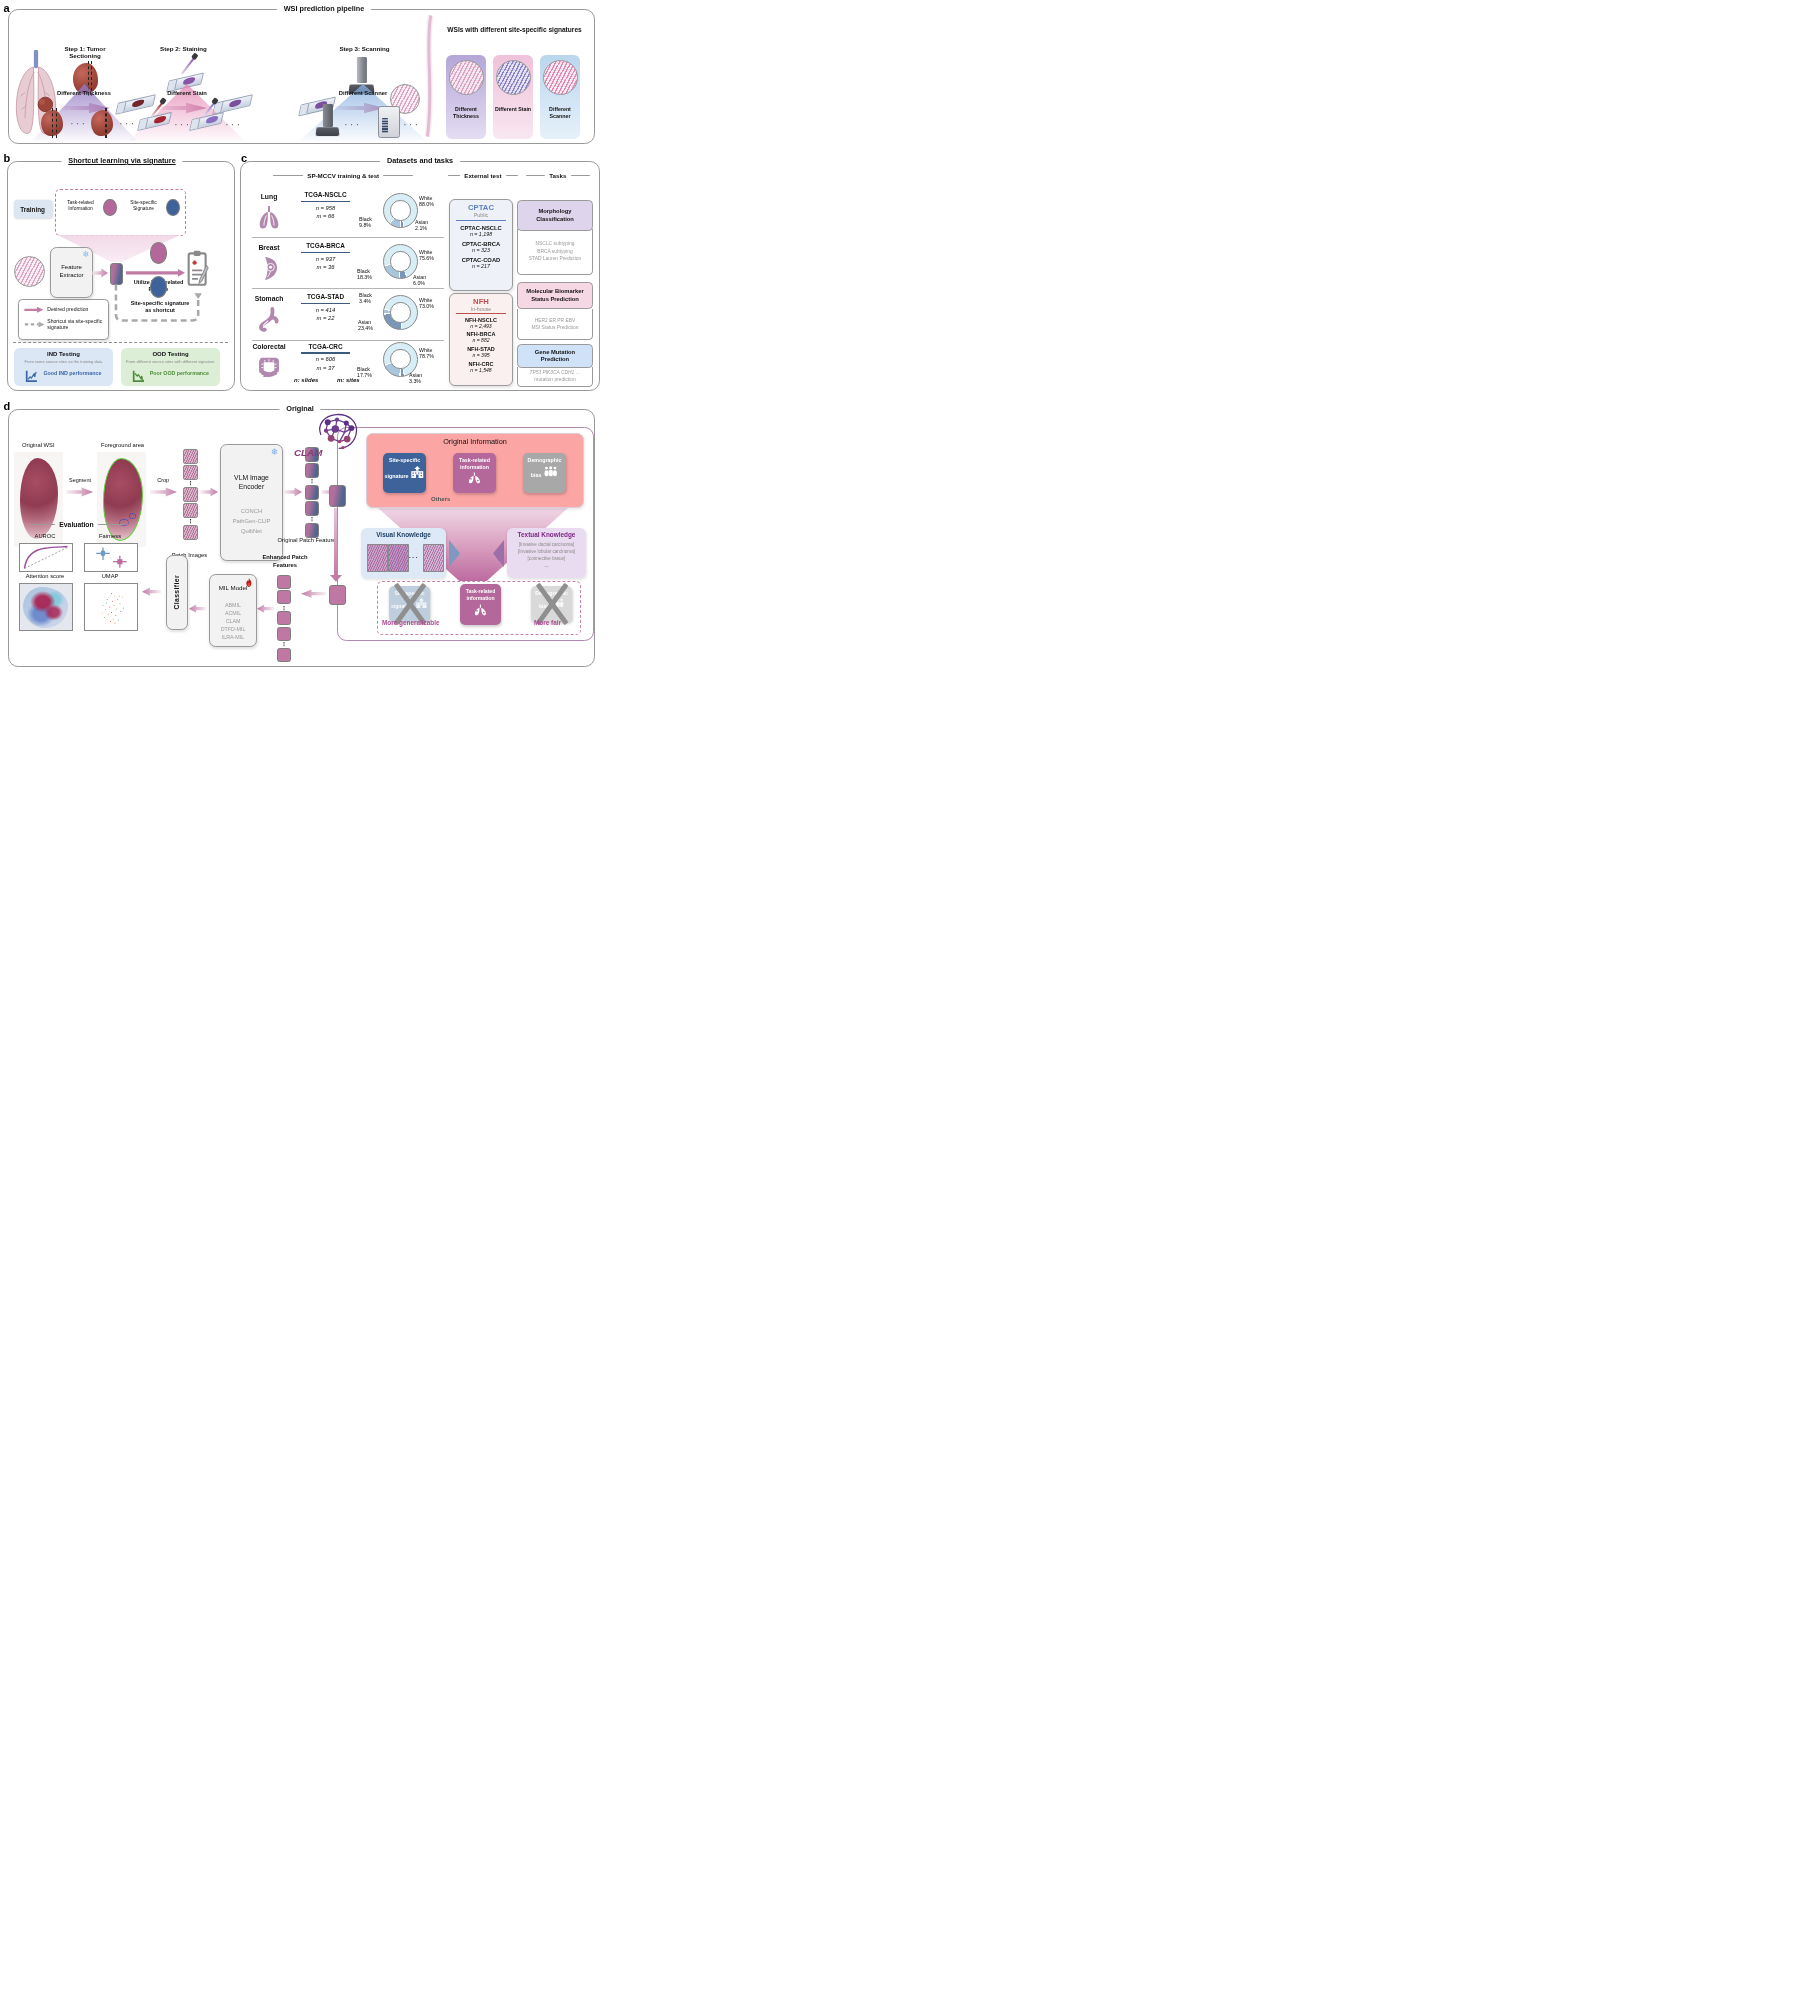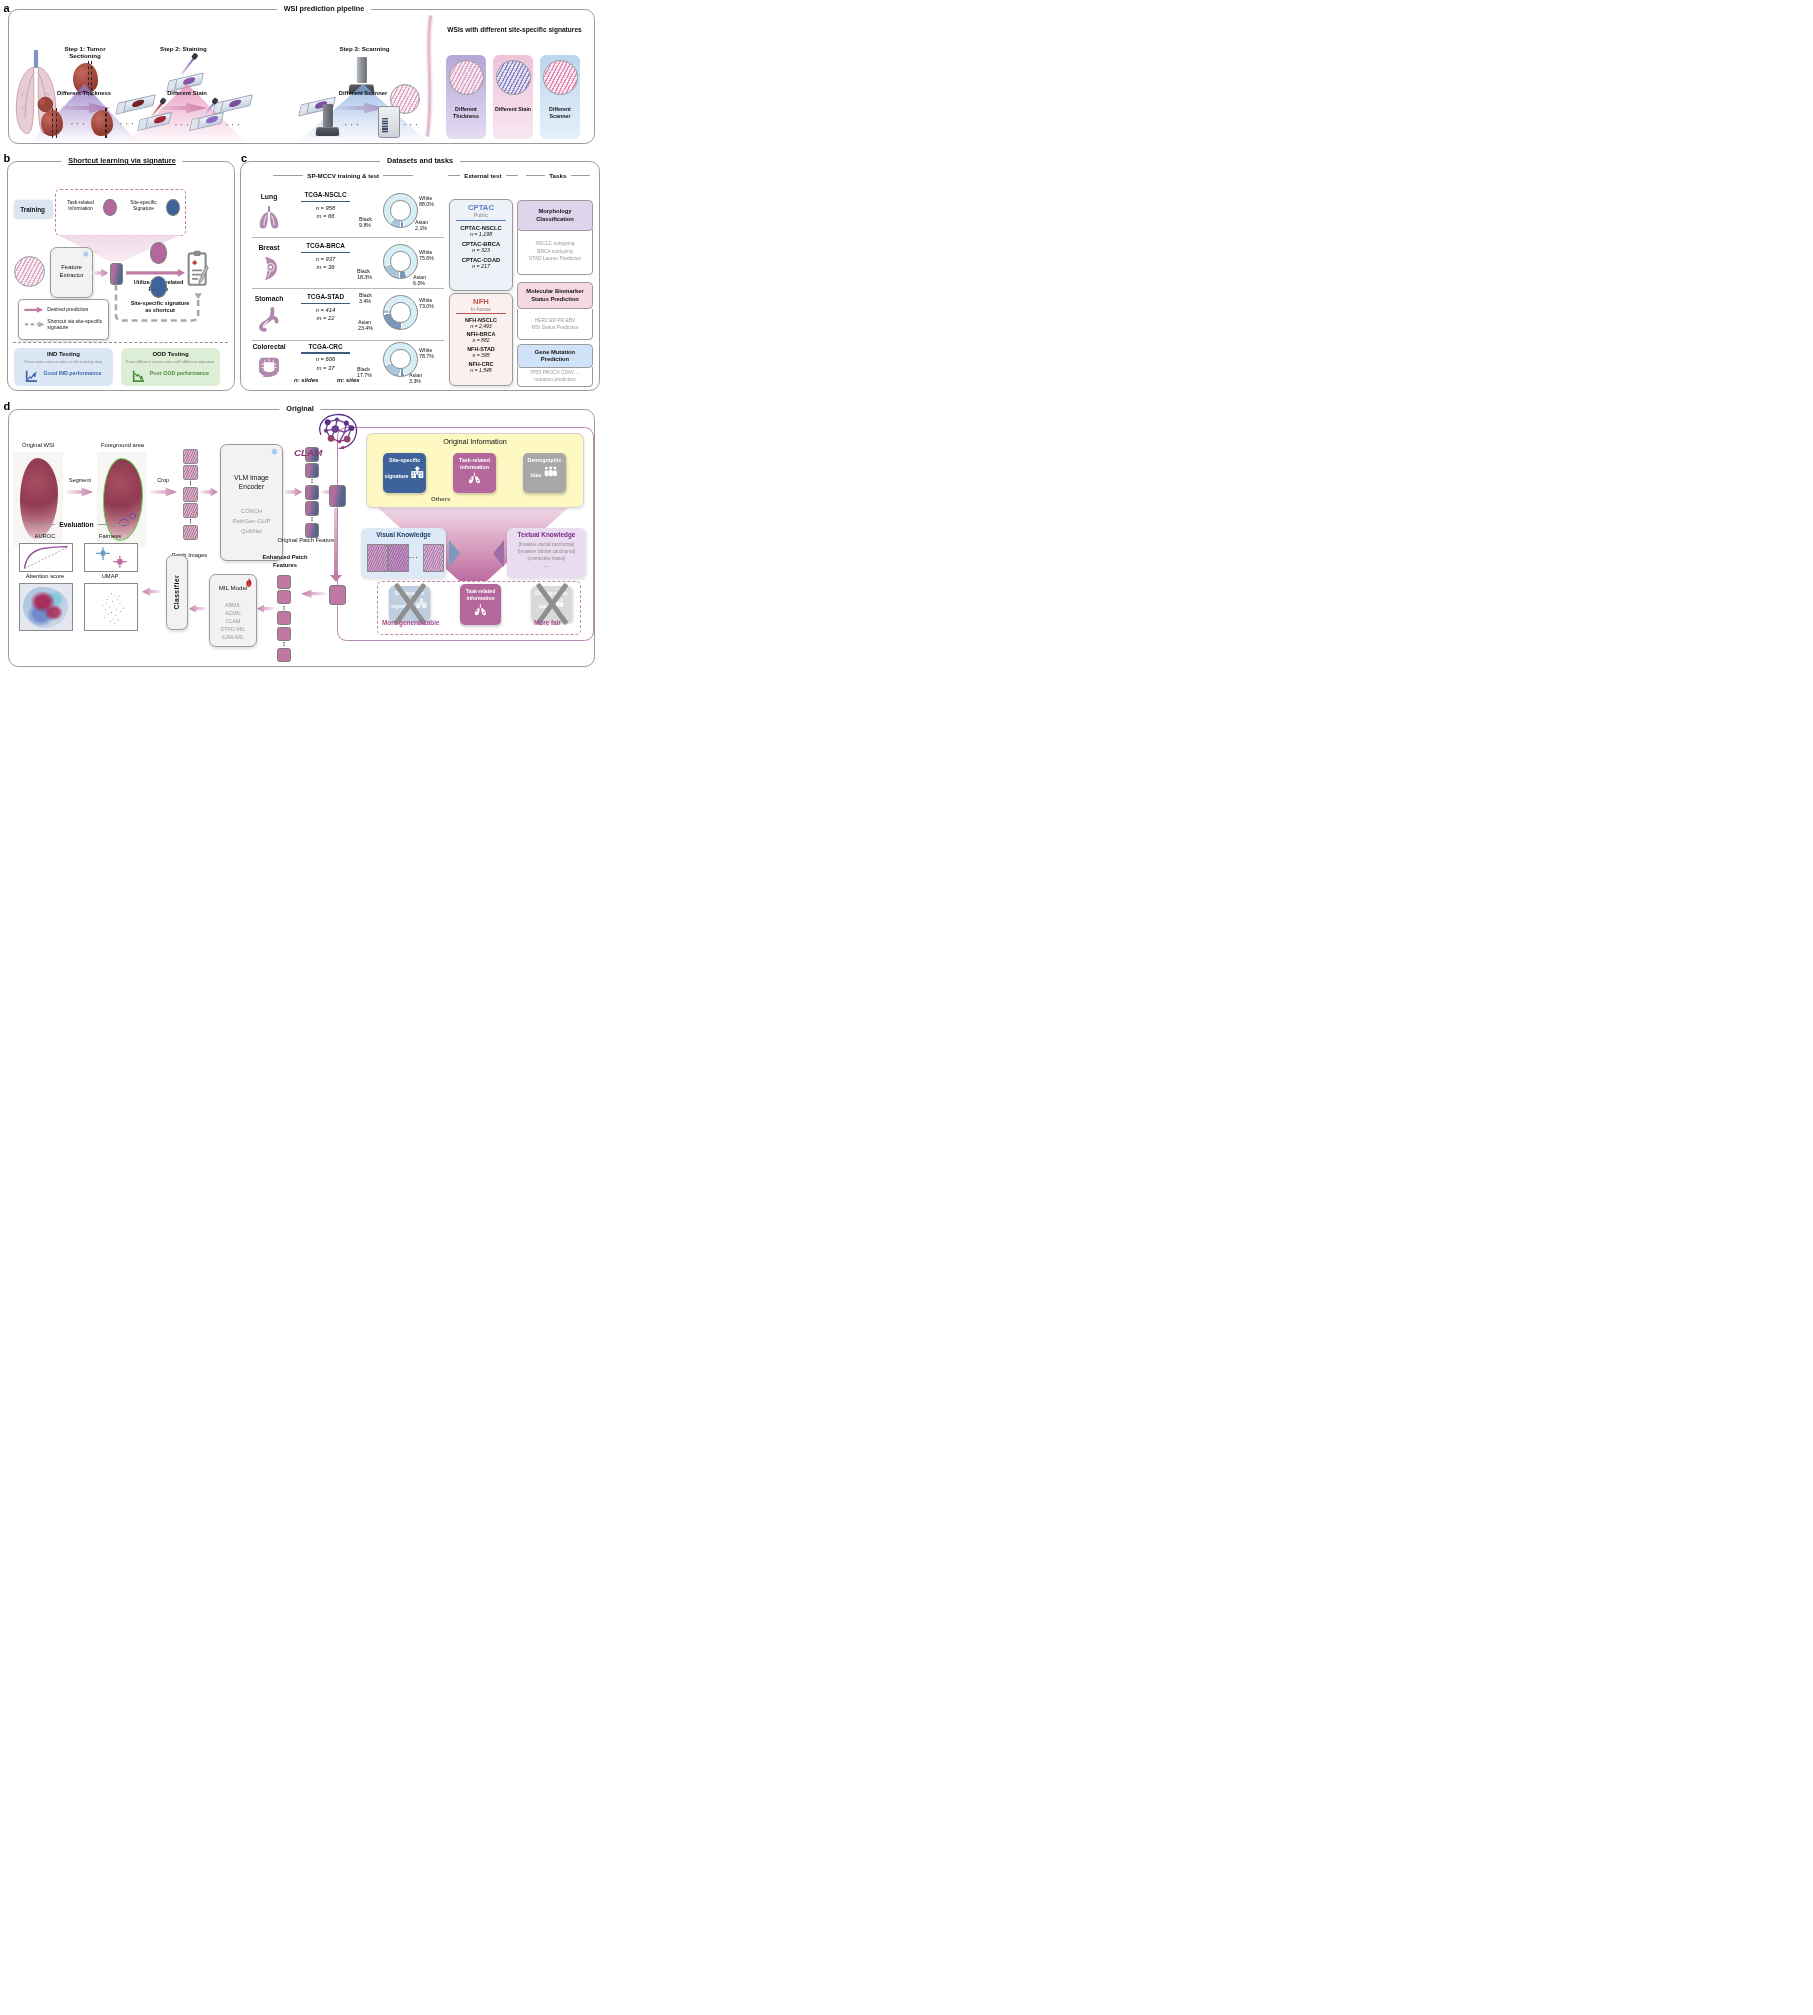--- a/index.html
+++ b/index.html
@@ -447,21 +447,21 @@
       <circle cx="86" cy="38" r="7" fill="#5c2f86"></circle>
     <circle cx="38" cy="62" r="8" fill="#94446e"></circle>
       <circle cx="58" cy="70" r="4" fill="#a53d6e"></circle>
     <circle cx="76" cy="64" r="8" fill="#94446e"></circle>
       <circle cx="66" cy="84" r="4" fill="#a53d6e"></circle>
   </svg>
   <div class="abs" style="left:294px;top:447px;width:43px;font-weight:bold;font-style:italic;font-size:9.8px;color:#8b3a78;z-index:6;">CLAM</div>
 
   <div class="abs" style="left:337px;top:427px;width:255px;height:212px;border:1.3px solid #b58ab2;border-radius:9.4px;background:#fff;"></div>
 
-  <div class="abs" style="left:366px;top:433px;width:216px;height:73px;background:#fef9c3;border:0.6px solid #dccbd8;border-radius:6.8px;box-shadow:0.9px 1.3px 2.6px rgba(0,0,0,.08);z-index:2;">
+  <div class="abs" style="left:366px;top:433px;width:216px;height:73px;background:#fca5a5;border:0.6px solid #dccbd8;border-radius:6.8px;box-shadow:0.9px 1.3px 2.6px rgba(0,0,0,.08);z-index:2;">
     <div class="ctr" style="margin-top:3.4px;font-size:7.3px;">Original Information</div>
     <div class="icard" style="left:16px;top:19px;width:43px;height:40px;background:#3e639b;">
       <span>Site-specific signature</span>
       <svg style="margin-top:2.1px;" width="14.5" height="12" viewBox="0 0 34 28">
         <path d="M17 0 l-7 7 h4 v4 h6 V7 h4 Z" fill="#fff"></path>
         <rect x="3" y="12" width="28" height="16" fill="#fff"></rect>
         <g fill="#3e639b">
             <rect x="6" y="15" width="3" height="3"></rect>
             <rect x="12" y="15" width="3" height="3"></rect>
             <rect x="19" y="15" width="3" height="3"></rect>

